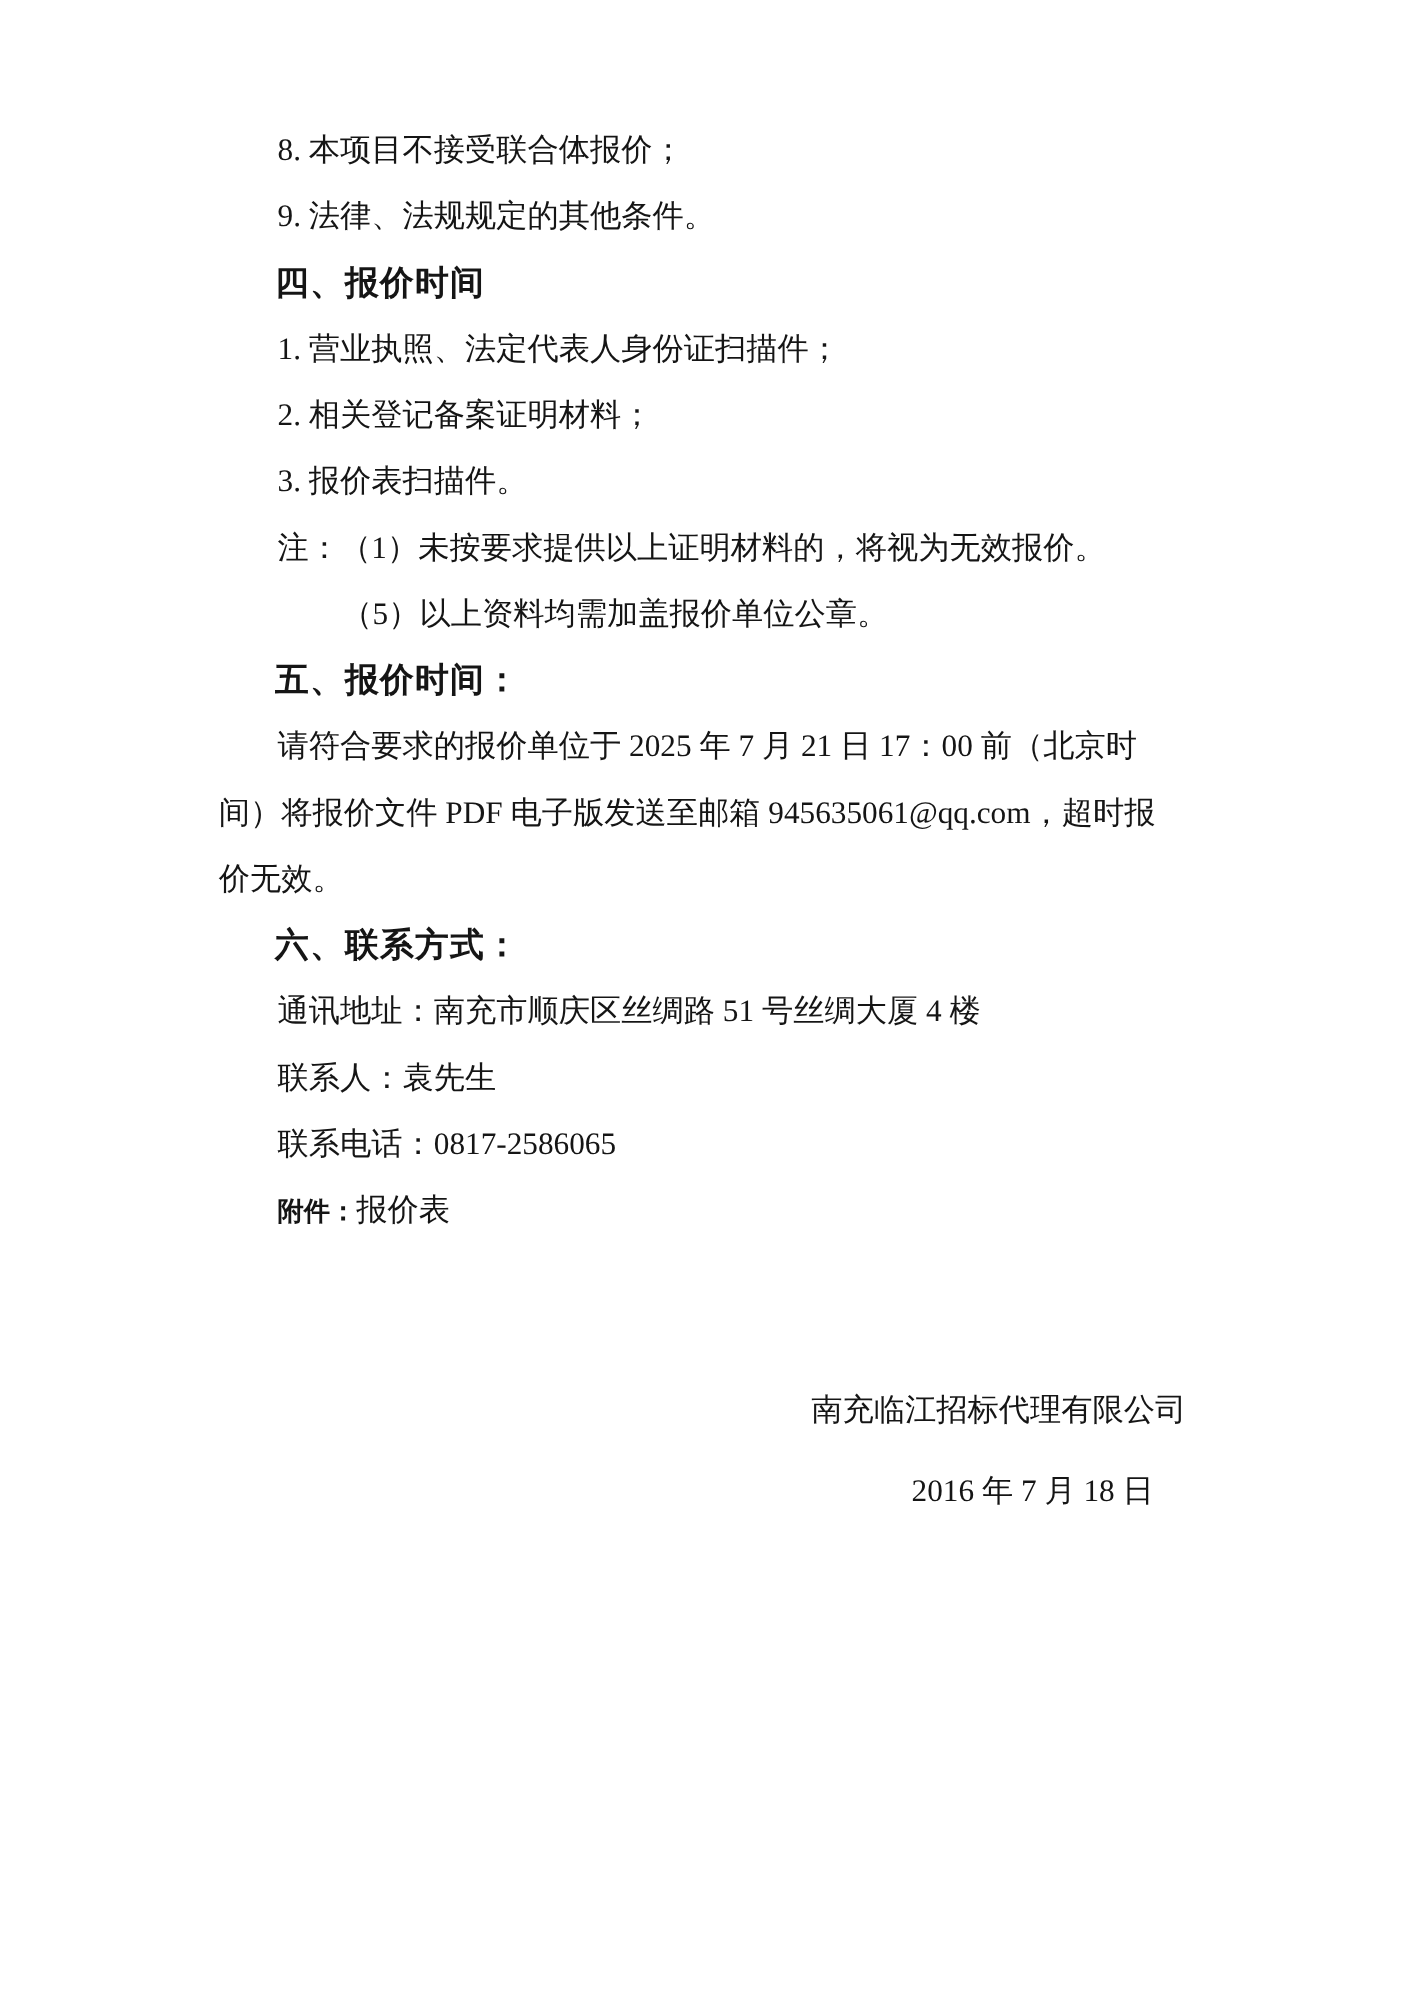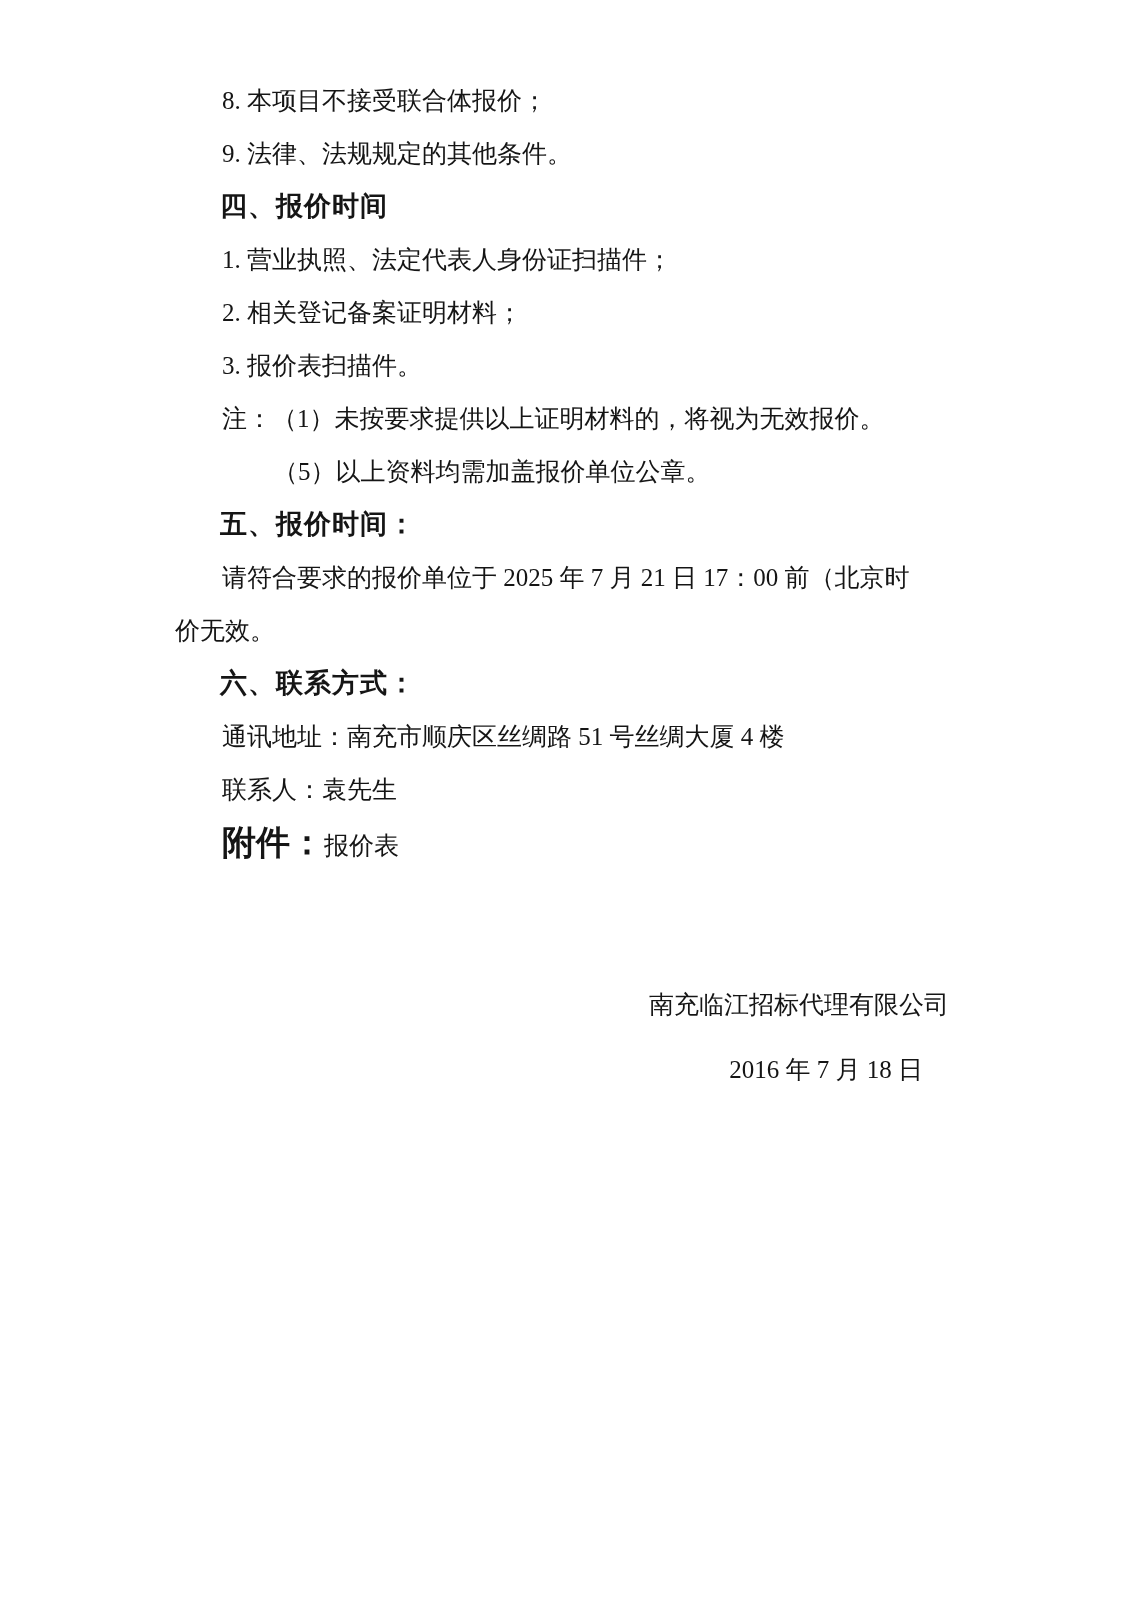--- a/index.html
+++ b/index.html
@@ -10,21 +10,21 @@
   .page {
     position: relative;
     width: 1131px;
     height: 1600px;
     background: #ffffff;
     color: #151515;
     font-family: "Liberation Serif", "DejaVu Serif", serif;
     font-size: 25px;
     line-height: 53px;
     box-sizing: border-box;
-    padding: 74px 170px 0 175px;
+    padding: 94px 170px 0 175px;
     overflow: hidden;
   }
   .line {
     margin: 0;
     padding: 0;
     white-space: nowrap;
   }
   
   .ind {
     text-indent: 47px;
@@ -36,21 +36,21 @@
   .hd {
     font-family: "Liberation Sans", "DejaVu Sans", sans-serif;
     font-weight: 700;
     font-size: 27px;
     text-indent: 45px;
     letter-spacing: 1px;
   }
   .bold-label {
     font-family: "Liberation Sans", "DejaVu Sans", sans-serif;
     font-weight: 700;
-    font-size: 34px;
+    font-size: 21px;
   }
   .sig-block {
     margin-top: 106px;
   }
   .sig-company {
     margin: 12px;
     text-align: right;
     white-space: nowrap;
   }
   .sig-date {
@@ -70,25 +70,27 @@
 
   <p class="line hd">四、报价时间</p>
   <p class="line ind">1. 营业执照、法定代表人身份证扫描件；</p>
   <p class="line ind">2. 相关登记备案证明材料；</p>
   <p class="line ind">3. 报价表扫描件。</p>
   <p class="line ind">注：（1）未按要求提供以上证明材料的，将视为无效报价。</p>
   <p class="line ind2">（5）以上资料均需加盖报价单位公章。</p>
 
   <p class="line hd">五、报价时间：</p>
   <p class="line ind">请符合要求的报价单位于 2025 年 7 月 21 日 17：00 前（北京时</p>
+  <p class="line">间）将报价文件 PDF 电子版发送至邮箱 945635061@qq.com，超时报</p>
   <p class="line">价无效。</p>
 
   <p class="line hd">六、联系方式：</p>
   <p class="line ind">通讯地址：南充市顺庆区丝绸路 51 号丝绸大厦 4 楼</p>
   <p class="line ind">联系人：袁先生</p>
+  <p class="line ind">联系电话：0817-2586065</p>
 
   <p class="line ind"><span class="bold-label">附件：</span><span>报价表</span></p>
 
   <div class="sig-block">
     <p class="sig-company">南充临江招标代理有限公司</p>
     <p class="sig-date">2016 年 7 月 18 日</p>
   </div>
 
 </div>
 

